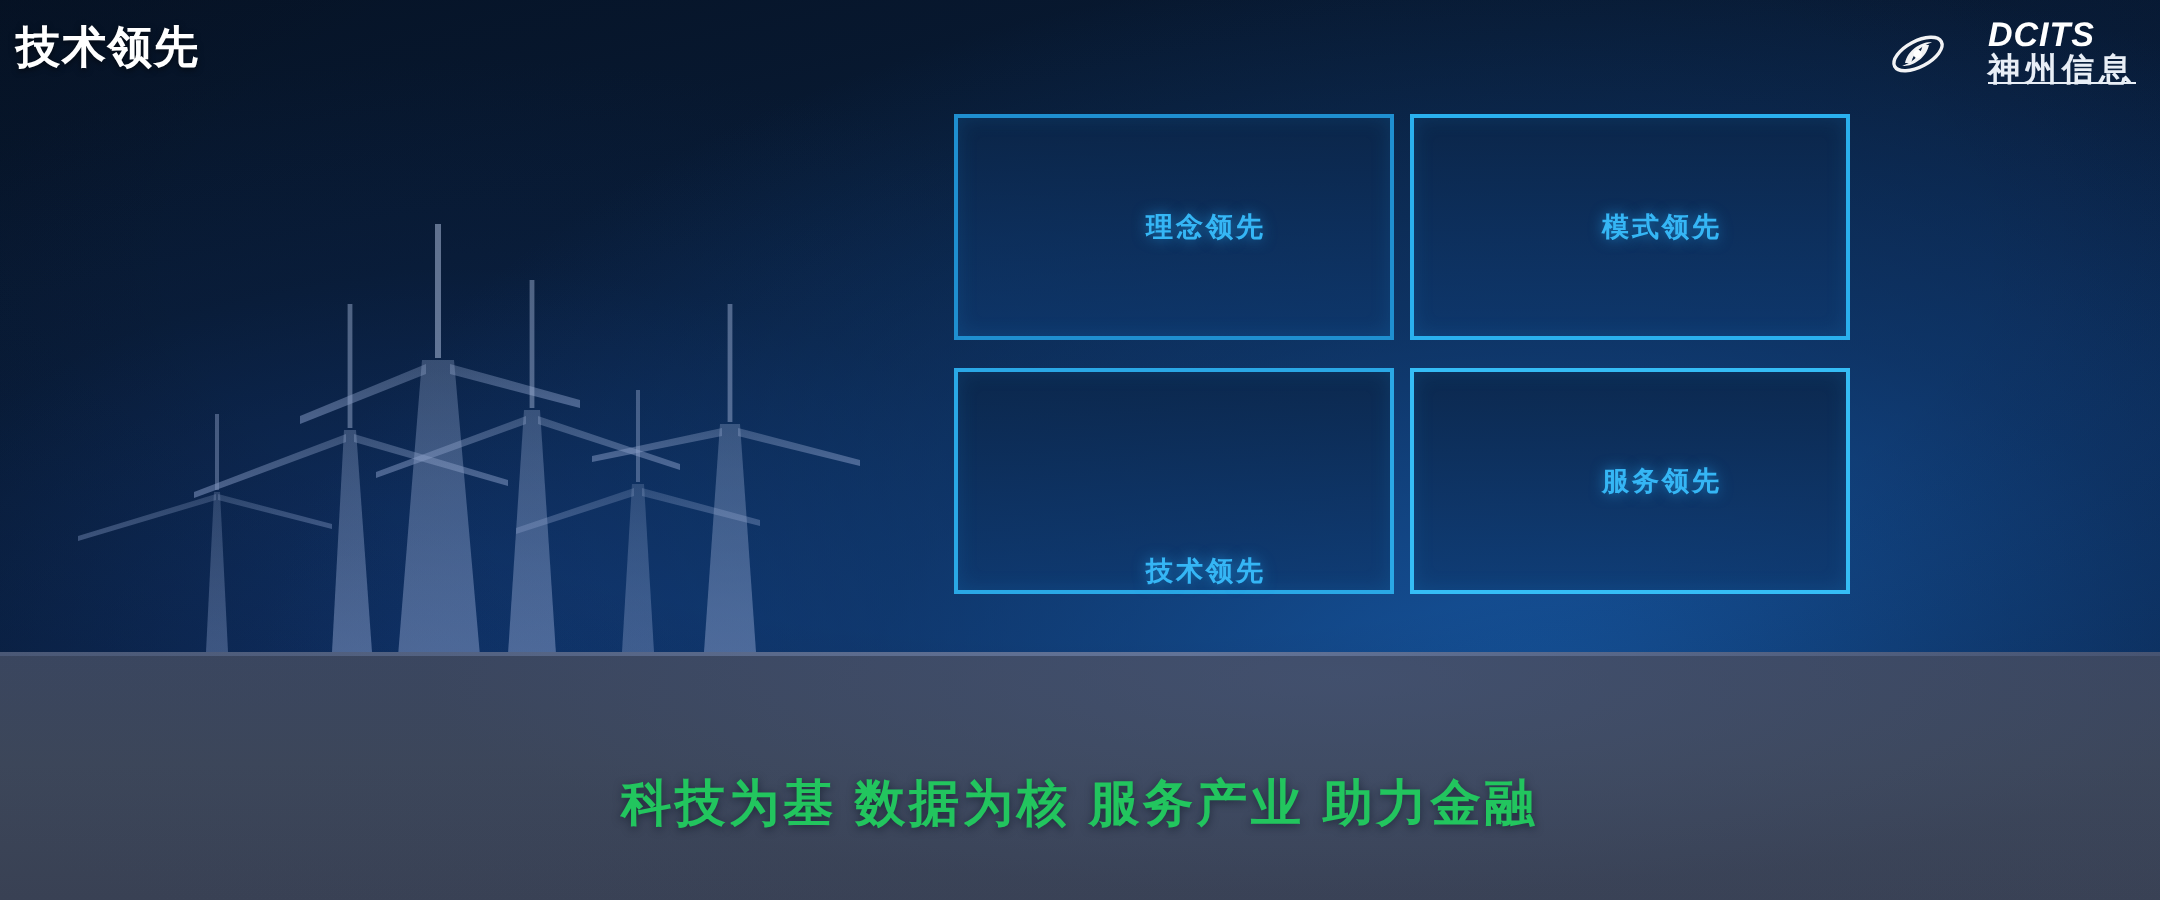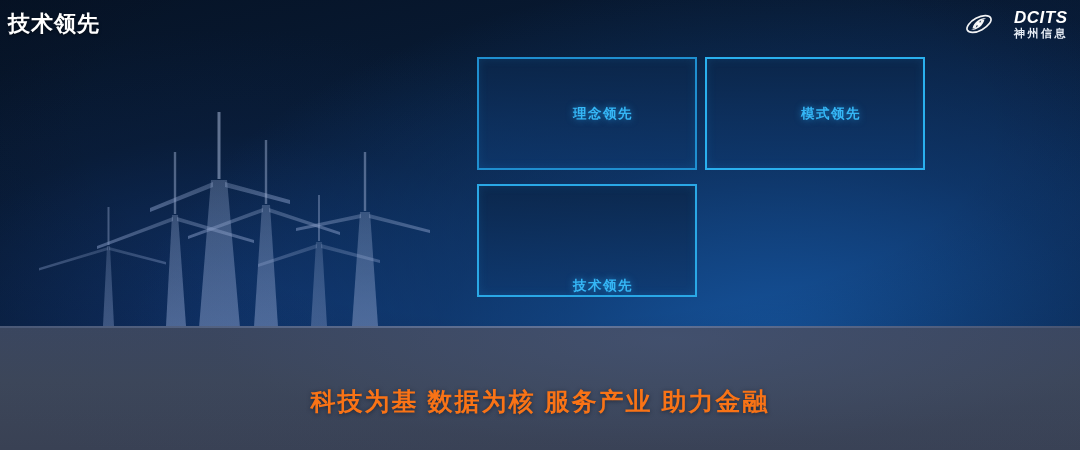--- a/index.html
+++ b/index.html
@@ -91,25 +91,26 @@
     margin-left: 13px;
   }
   .logo-en {
     font-size: 17px;
     font-weight: bold;
     font-style: italic;
     color: #ffffff;
     letter-spacing: 0.5px;
   }
   .logo-cn {
-    font-size: 11px;
+    font-size: 16px;
     font-weight: bold;
     color: #e8eef6;
     letter-spacing: 2.5px;
     margin-top: 2px;
+    text-decoration: underline;
   }
 
   
   .card-grid {
     position: absolute;
     left: 477px;
     top: 57px;
     width: 448px;
     height: 240px;
     display: grid;
@@ -145,21 +146,21 @@
 
   
   .tagline {
     position: absolute;
     left: 0;
     top: 385px;
     width: 1080px;
     text-align: center;
     font-size: 25px;
     font-weight: bold;
-    color: #f97316;
+    color: #22c55e;
     letter-spacing: 2px;
     text-shadow: 0 1px 4px rgba(10,16,30,0.55);
     white-space: nowrap;
   }
 </style>
 </head>
 <body>
 
 <div id="slide">
 
@@ -243,17 +244,20 @@
   <div class="card-grid">
     <div class="card card-1">
       <span class="card-label">理念领先</span>
     </div>
     <div class="card card-2">
       <span class="card-label">模式领先</span>
     </div>
     <div class="card card-3">
       <span class="card-label">技术领先</span>
     </div>
+    <div class="card card-4">
+      <span class="card-label">服务领先</span>
+    </div>
   </div>
 
   <div class="tagline">科技为基   数据为核   服务产业   助力金融</div>
 
 </div>
 
 </body></html>

